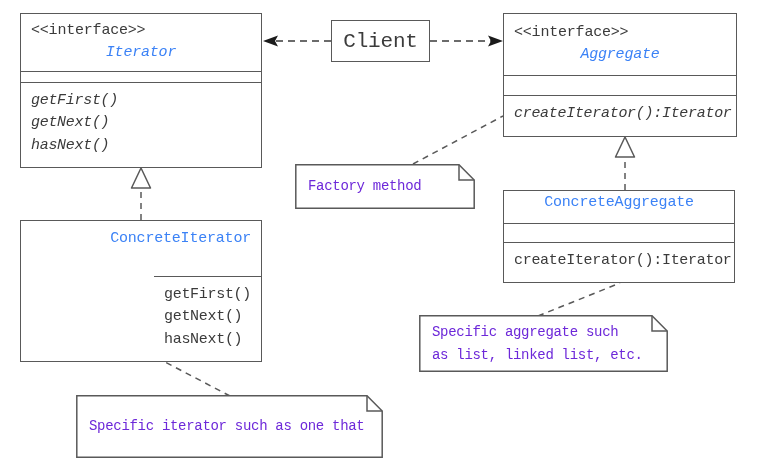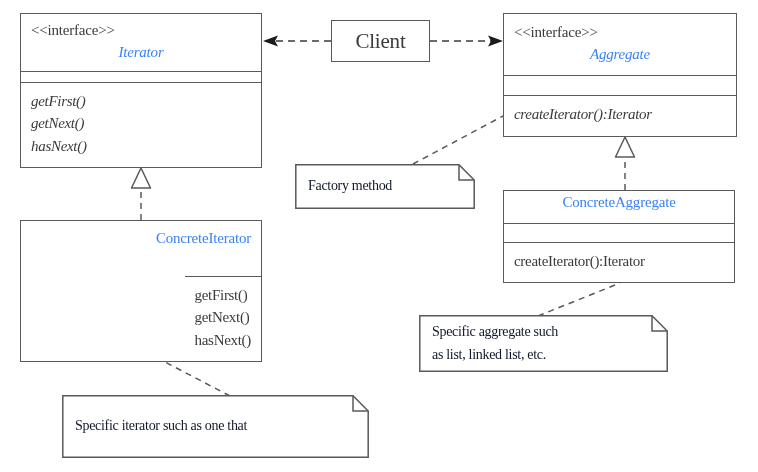--- a/index.html
+++ b/index.html
@@ -5,21 +5,21 @@
   html, body {
     margin: 0;
     padding: 0;
     background: #ffffff;
   }
   #canvas {
     position: relative;
     width: 758px;
     height: 472px;
     background: #ffffff;
-    font-family: Liberation Serif, serif;
+    font-family: Liberation Mono, monospace;
     overflow: hidden;
   }
   svg.edges {
     position: absolute;
     left: 0;
     top: 0;
     width: 758px;
     height: 472px;
     pointer-events: none;
   }
@@ -107,21 +107,21 @@
     left: 13px;
     top: 0;
     bottom: 0;
     right: 10px;
     display: flex;
     flex-direction: column;
     justify-content: center;
   }
   .note-line {
     font-size: 14px;
-    color: #0f172a;
+    color: #6d28d9;
     line-height: 1.58;
     white-space: nowrap;
     letter-spacing: -0.3px;
   }
 </style>
 </head>
 <body>
 
 <div id="canvas">
 
@@ -224,21 +224,21 @@
     <svg width="249" height="57" xmlns="http://www.w3.org/2000/svg">
       <path d="M 0.8 0.8 L 233 0.8 L 248.2 16 L 248.2 56.2 L 0.8 56.2 Z" fill="#ffffff" stroke="#595959" stroke-width="1.5" stroke-linejoin="miter"></path>
       <path d="M 233 0.8 L 233 16 L 248.2 16" fill="none" stroke="#595959" stroke-width="1.5"></path>
     </svg>
     <div class="note-text">
       <div class="note-line">Specific aggregate such</div>
       <div class="note-line">as list, linked list, etc.</div>
     </div>
   </div>
 
-  <div class="note" style="left:62px; top:395px; width:307px; height:63px;">
+  <div class="note" style="left:76px; top:395px; width:307px; height:63px;">
     <svg width="307" height="63" xmlns="http://www.w3.org/2000/svg">
       <path d="M 0.8 0.8 L 291 0.8 L 306.2 16 L 306.2 62.2 L 0.8 62.2 Z" fill="#ffffff" stroke="#595959" stroke-width="1.5" stroke-linejoin="miter"></path>
       <path d="M 291 0.8 L 291 16 L 306.2 16" fill="none" stroke="#595959" stroke-width="1.5"></path>
     </svg>
     <div class="note-text">
       <div class="note-line">Specific iterator such as one that</div>
     </div>
   </div>
 
 </div>

